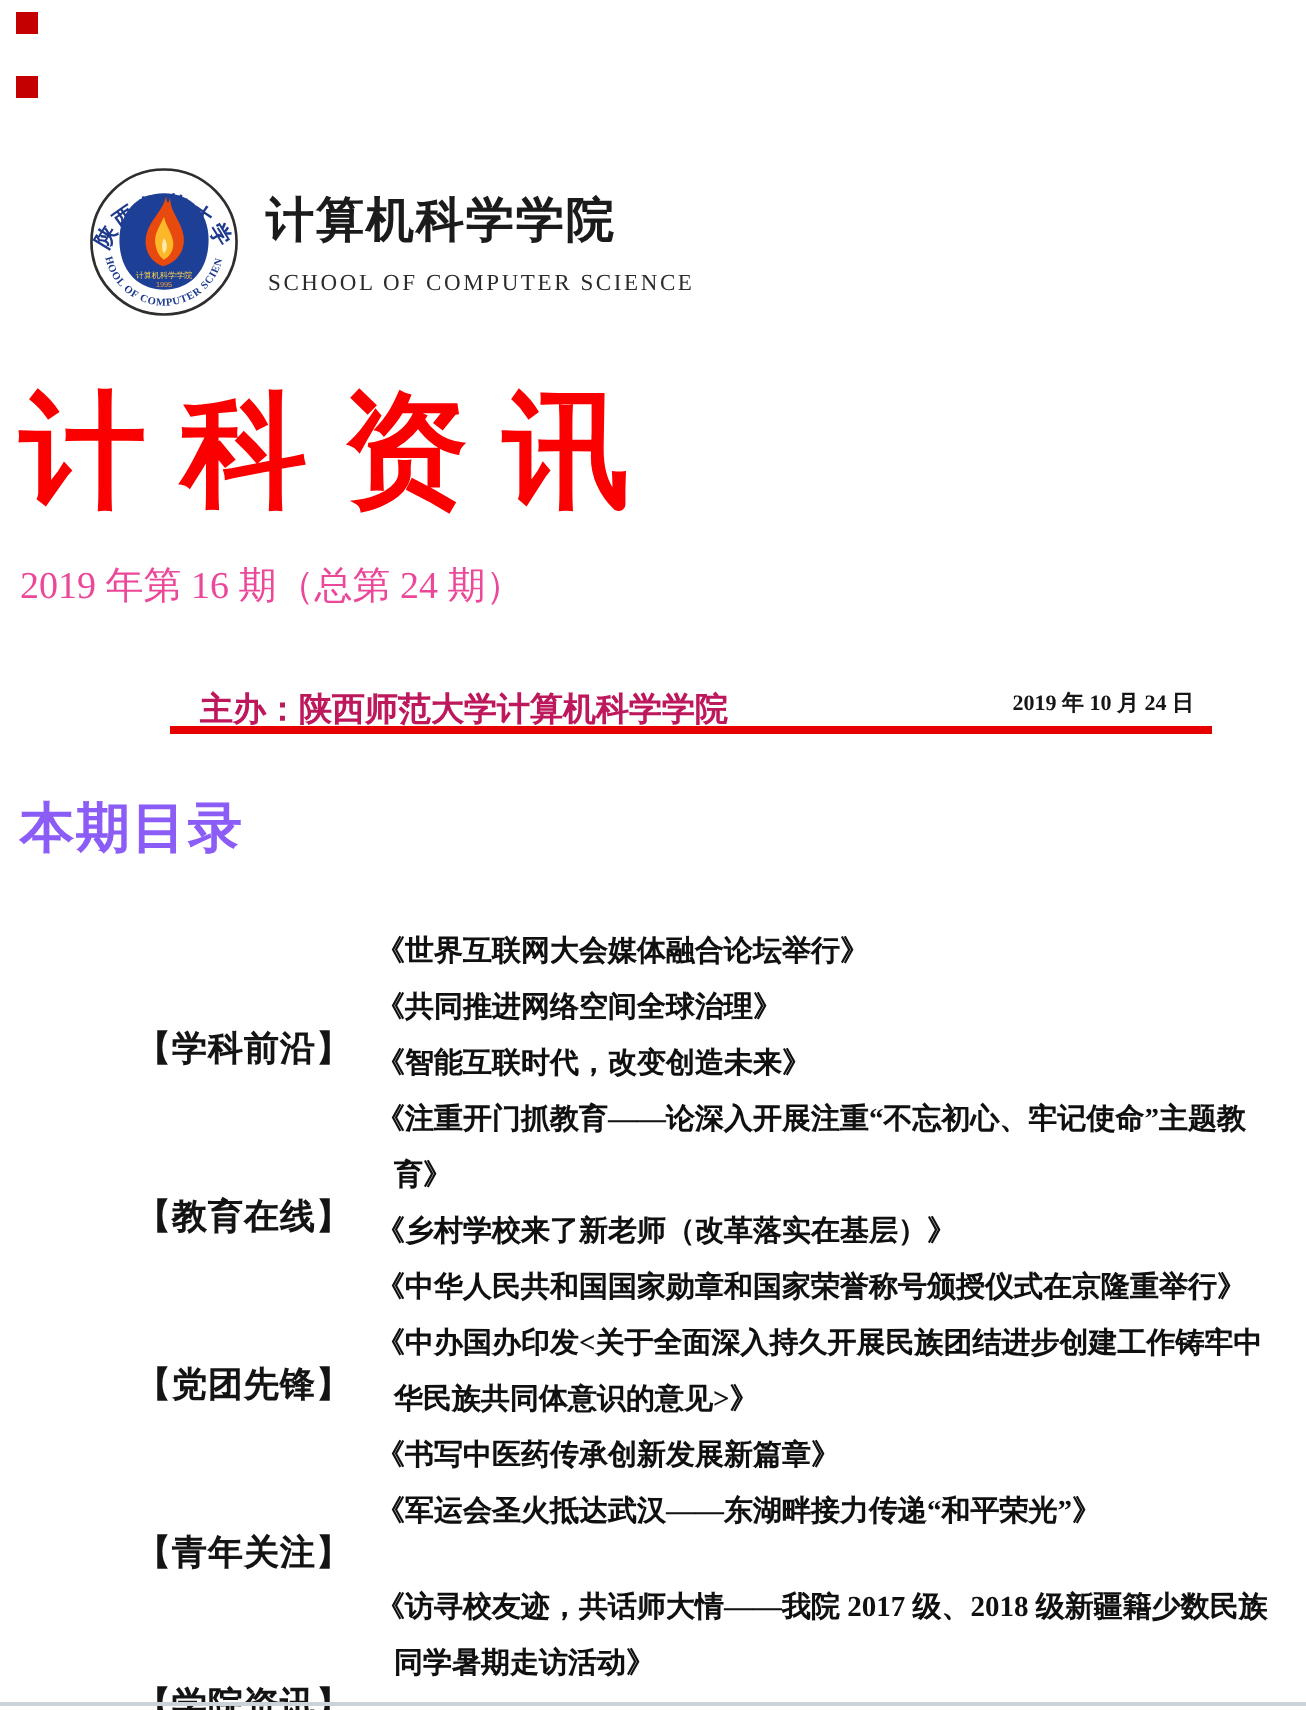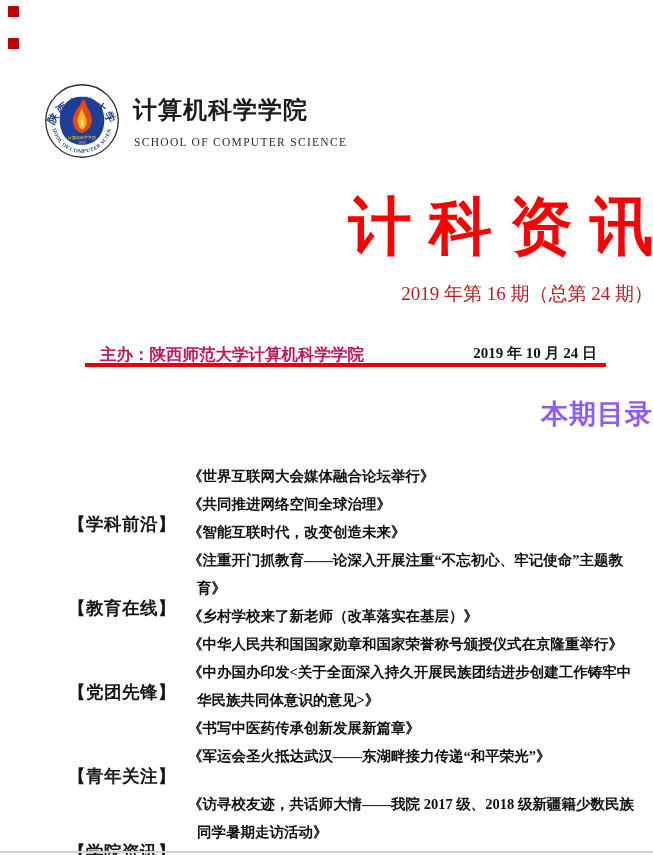--- a/index.html
+++ b/index.html
@@ -17,36 +17,36 @@
     position:absolute; left:133px; top:94px;
     font-family:"Liberation Sans", sans-serif; font-weight:bold;
     font-size:24px; letter-spacing:1px; color:#1b1b1b; white-space:nowrap;
   }
   .college-en {
     position:absolute; left:134px; top:136px;
     font-family:"Liberation Serif", serif;
     font-size:11.5px; letter-spacing:1.3px; color:#2b2b2b; white-space:nowrap;
   }
 
-  .center-band { position:absolute; left:10px; width:643px; text-align:right; }
+  .center-band { position:absolute; left:10px; width:643px; text-align:left; }
 
   .main-title {
     top:190px; font-family:"Liberation Sans", sans-serif; font-weight:bold;
     font-size:63px; line-height:72px; white-space:nowrap;
   }
   .issue-line {
-    top:281px; font-size:19px; line-height:26px; color:#b91c1c; white-space:nowrap;
+    top:281px; font-size:19px; line-height:26px; color:#ec4899; white-space:nowrap;
   }
 
   .org-line {
     position:absolute; left:100px; top:344px; font-size:16.5px; font-weight:600;
     color:#be185d; white-space:nowrap;
   }
   .date-line {
-    position:absolute; right:56px; top:344px; font-size:15px; font-weight:600;
+    position:absolute; right:56px; top:344px; font-size:11px; font-weight:600;
     color:#161616; white-space:nowrap;
   }
   .red-rule { position:absolute; left:85px; top:363px; width:521px; height:4px; }
 
   .toc-title {
     top:396px; font-family:"Liberation Sans", sans-serif; font-weight:bold;
     font-size:27px; letter-spacing:1px; color:#8b5cf6;
   }
 
   .toc { position:absolute; left:68px; top:462px; width:575px; }

